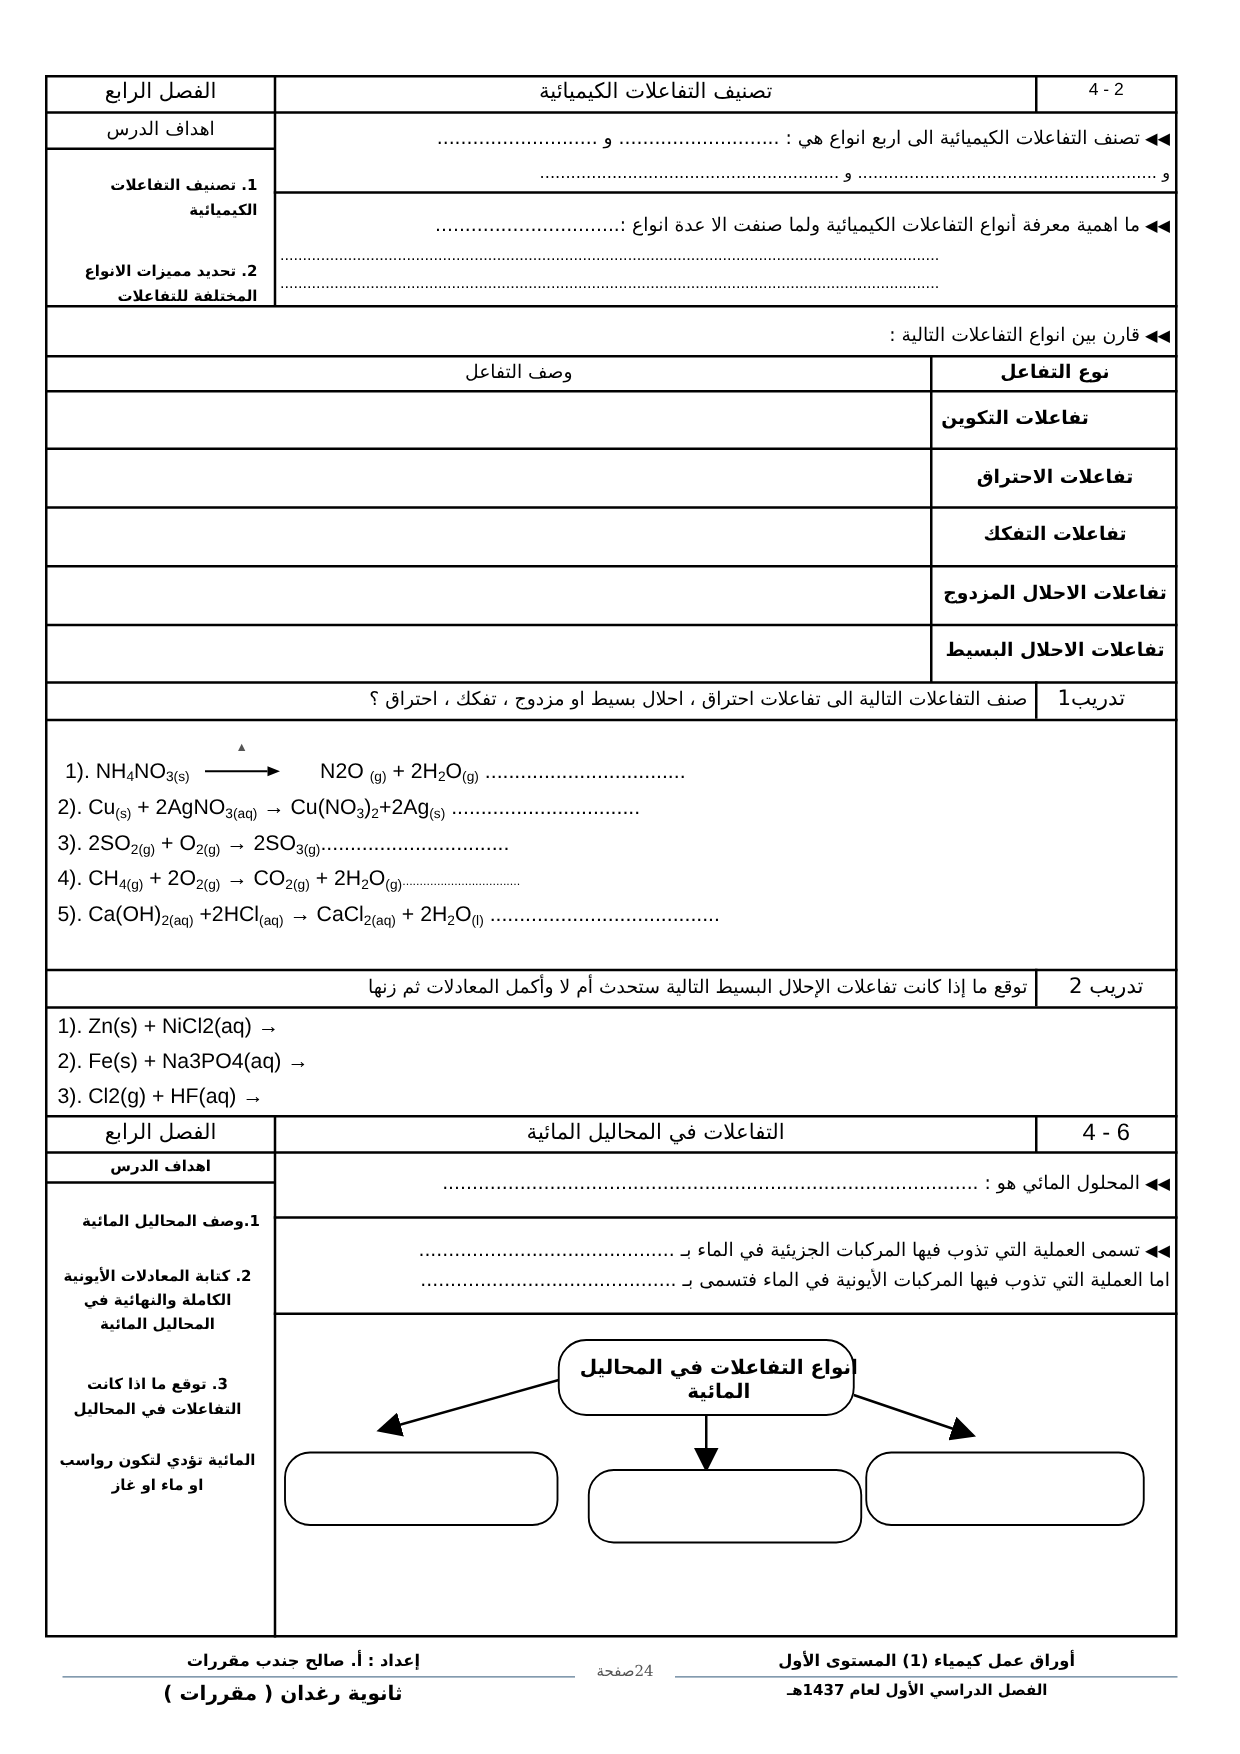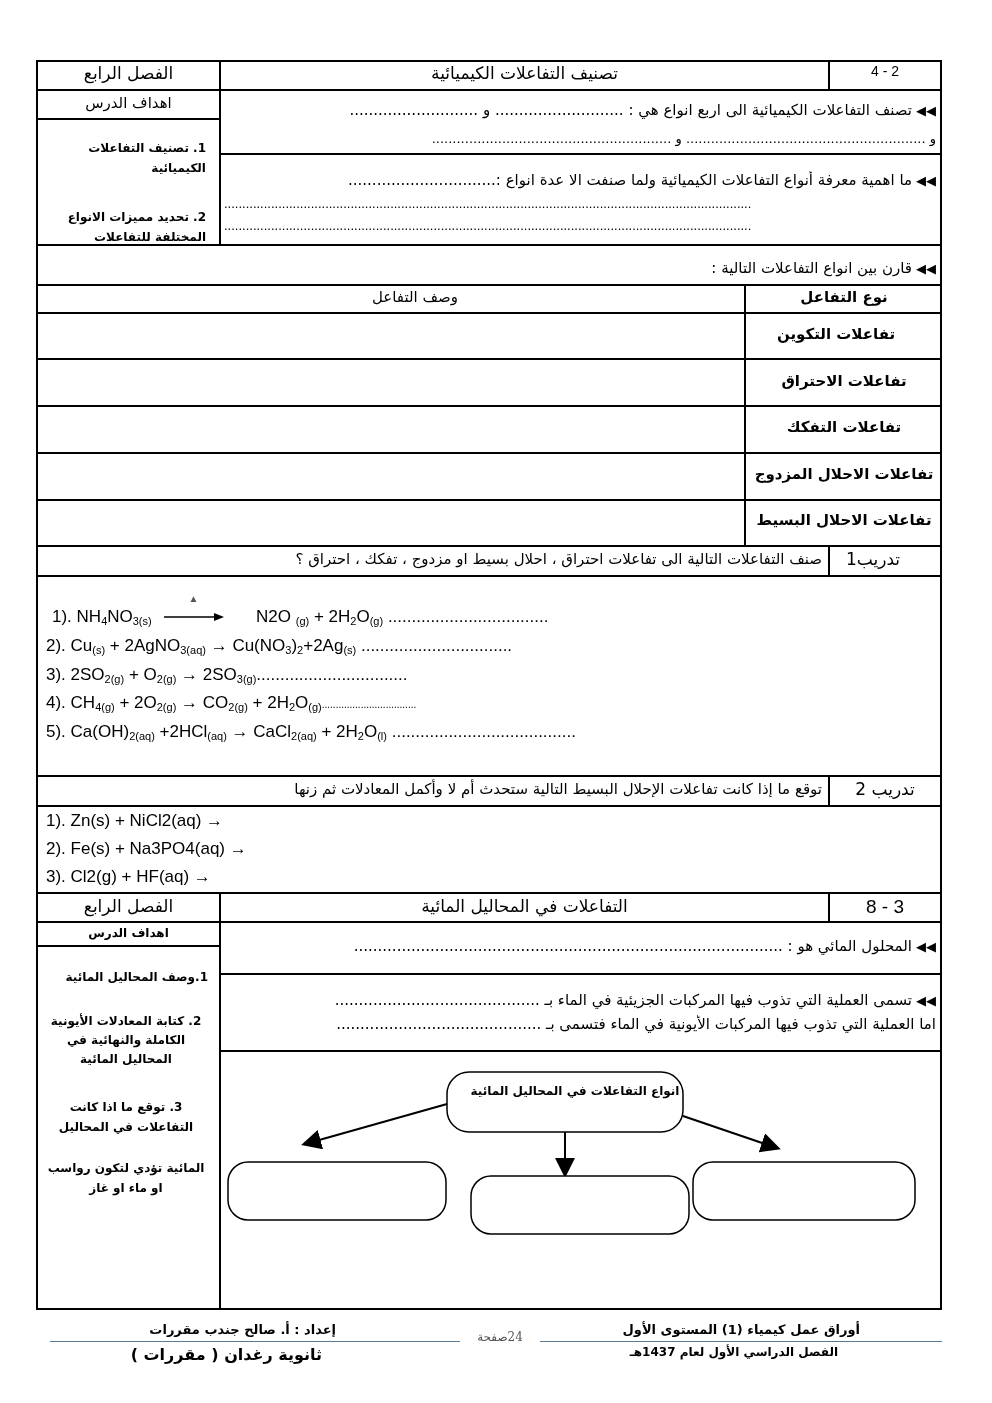--- a/index.html
+++ b/index.html
@@ -54,21 +54,21 @@
 <div class="abs rtl ar med" style="left:224px;top:259px;width:712px;">
   <span class="tri">◀◀</span><span>قارن بين انواع التفاعلات التالية :</span>
 </div>
 <div class="hline" style="left:36px;top:284px;width:906px;"></div>
 
 <div class="vline" style="left:744px;top:284px;height:262px;"></div>
 <div class="abs c ar bold med" style="left:746px;top:288px;width:196px;">نوع التفاعل</div>
 <div class="abs c ar med" style="left:38px;top:288px;width:706px;margin-left:24px;">وصف التفاعل</div>
 <div class="hline" style="left:36px;top:312px;width:906px;"></div>
 
-<div class="abs c ar bold med" style="left:738px;top:325px;width:196px;">تفاعلات التكوين</div>
+<div class="abs c ar bold med" style="left:714px;top:325px;width:196px;">تفاعلات التكوين</div>
 <div class="abs" style="left:38px;top:314px;width:706px;height:43px;"></div>
 <div class="hline" style="left:36px;top:358px;width:906px;"></div>
 
 <div class="abs c ar bold med" style="left:746px;top:372px;width:196px;">تفاعلات الاحتراق</div>
 <div class="abs" style="left:38px;top:360px;width:706px;height:44px;"></div>
 <div class="hline" style="left:36px;top:405px;width:906px;"></div>
 
 <div class="abs c ar bold med" style="left:746px;top:418px;width:196px;">تفاعلات التفكك</div>
 <div class="abs" style="left:38px;top:407px;width:706px;height:44px;"></div>
 <div class="hline" style="left:36px;top:452px;width:906px;"></div>
@@ -119,21 +119,21 @@
 <div class="abs eq" style="left:46px;top:811px;">1). Zn(s) + NiCl2(aq) →</div>
 <div class="abs eq" style="left:46px;top:839px;">2). Fe(s) + Na3PO4(aq) →</div>
 <div class="abs eq" style="left:46px;top:867px;">3). Cl2(g) + HF(aq) →</div>
 
 <div class="hline" style="left:36px;top:892px;width:906px;"></div>
 
 <div class="vline" style="left:219px;top:892px;height:418px;"></div>
 <div class="vline" style="left:828px;top:892px;height:30px;"></div>
 <div class="abs c ar big" style="left:38px;top:896px;width:181px;">الفصل الرابع</div>
 <div class="abs c ar big" style="left:221px;top:896px;width:607px;">التفاعلات في المحاليل المائية</div>
-<div class="abs c big" style="left:830px;top:896px;width:110px;font-size:19px;">8 - 3</div>
+<div class="abs c big" style="left:830px;top:896px;width:110px;font-size:19px;">4 - 6</div>
 <div class="hline" style="left:36px;top:921px;width:906px;"></div>
 
 <div class="abs c ar sm" style="left:38px;top:926px;width:181px;">اهداف الدرس</div>
 <div class="hline" style="left:36px;top:945px;width:184px;"></div>
 <div class="abs rtl ar sm" style="left:44px;top:968px;width:164px;line-height:19px;">1.وصف المحاليل المائية</div>
 <div class="abs rtl ar sm c" style="left:44px;top:1012px;width:164px;line-height:19px;">2. كتابة المعادلات الأيونية الكاملة والنهائية في المحاليل المائية</div>
 <div class="abs ar sm c" style="left:44px;top:1097px;width:164px;line-height:20px;direction:rtl;">3. توقع ما اذا كانت التفاعلات في المحاليل</div>
 <div class="abs ar sm c" style="left:44px;top:1158px;width:164px;line-height:20px;direction:rtl;">المائية تؤدي لتكون رواسب او ماء او غاز</div>
 
 <div class="abs rtl ar med" style="left:224px;top:937px;width:712px;white-space:nowrap;overflow:hidden;">
@@ -154,21 +154,21 @@
     </marker>
   </defs>
   <rect x="226" y="20" width="236" height="60" rx="22" ry="22" fill="#fff" stroke="#000" stroke-width="1.5"></rect>
   <line x1="226" y1="52" x2="84" y2="92" stroke="#000" stroke-width="2" marker-end="url(#ah)"></line>
   <line x1="344" y1="80" x2="344" y2="122" stroke="#000" stroke-width="2" marker-end="url(#ah)"></line>
   <line x1="462" y1="64" x2="556" y2="96" stroke="#000" stroke-width="2" marker-end="url(#ah)"></line>
   <rect x="7" y="110" width="218" height="58" rx="20" ry="20" fill="#fff" stroke="#000" stroke-width="1.5"></rect>
   <rect x="250" y="124" width="218" height="58" rx="20" ry="20" fill="#fff" stroke="#000" stroke-width="1.5"></rect>
   <rect x="472" y="110" width="222" height="58" rx="20" ry="20" fill="#fff" stroke="#000" stroke-width="1.5"></rect>
 </svg>
-<div class="abs c ar" style="left:447px;top:1084px;width:256px;font-size:12px;font-weight:bold;direction:rtl;">انواع التفاعلات في المحاليل المائية</div>
+<div class="abs c ar" style="left:447px;top:1084px;width:256px;font-size:16px;font-weight:bold;direction:rtl;">انواع التفاعلات في المحاليل المائية</div>
 
 <div class="abs" style="left:50px;top:1341px;width:410px;border-top:1px solid #5b7a94;"></div>
 <div class="abs" style="left:540px;top:1341px;width:402px;border-top:1px solid #5b7a94;"></div>
 <div class="abs rtl ar footer-text" style="left:560px;top:1322px;width:300px;">أوراق عمل كيمياء (1)  المستوى الأول</div>
 <div class="abs rtl ar footer-text" style="left:560px;top:1345px;width:278px;font-size:12px;">الفصل الدراسي الأول  لعام  1437هـ</div>
 <div class="abs c" style="left:455px;top:1330px;width:90px;font-family:'DejaVu Serif',serif;font-size:12px;color:#555;direction:rtl;">24صفحة</div>
 <div class="abs rtl ar footer-text" style="left:100px;top:1322px;width:236px;">إعداد : أ. صالح جندب مقررات</div>
 <div class="abs rtl ar footer-text" style="left:100px;top:1345px;width:222px;font-size:16px;">ثانوية رغدان ( مقررات )</div>
 
 </body></html>

